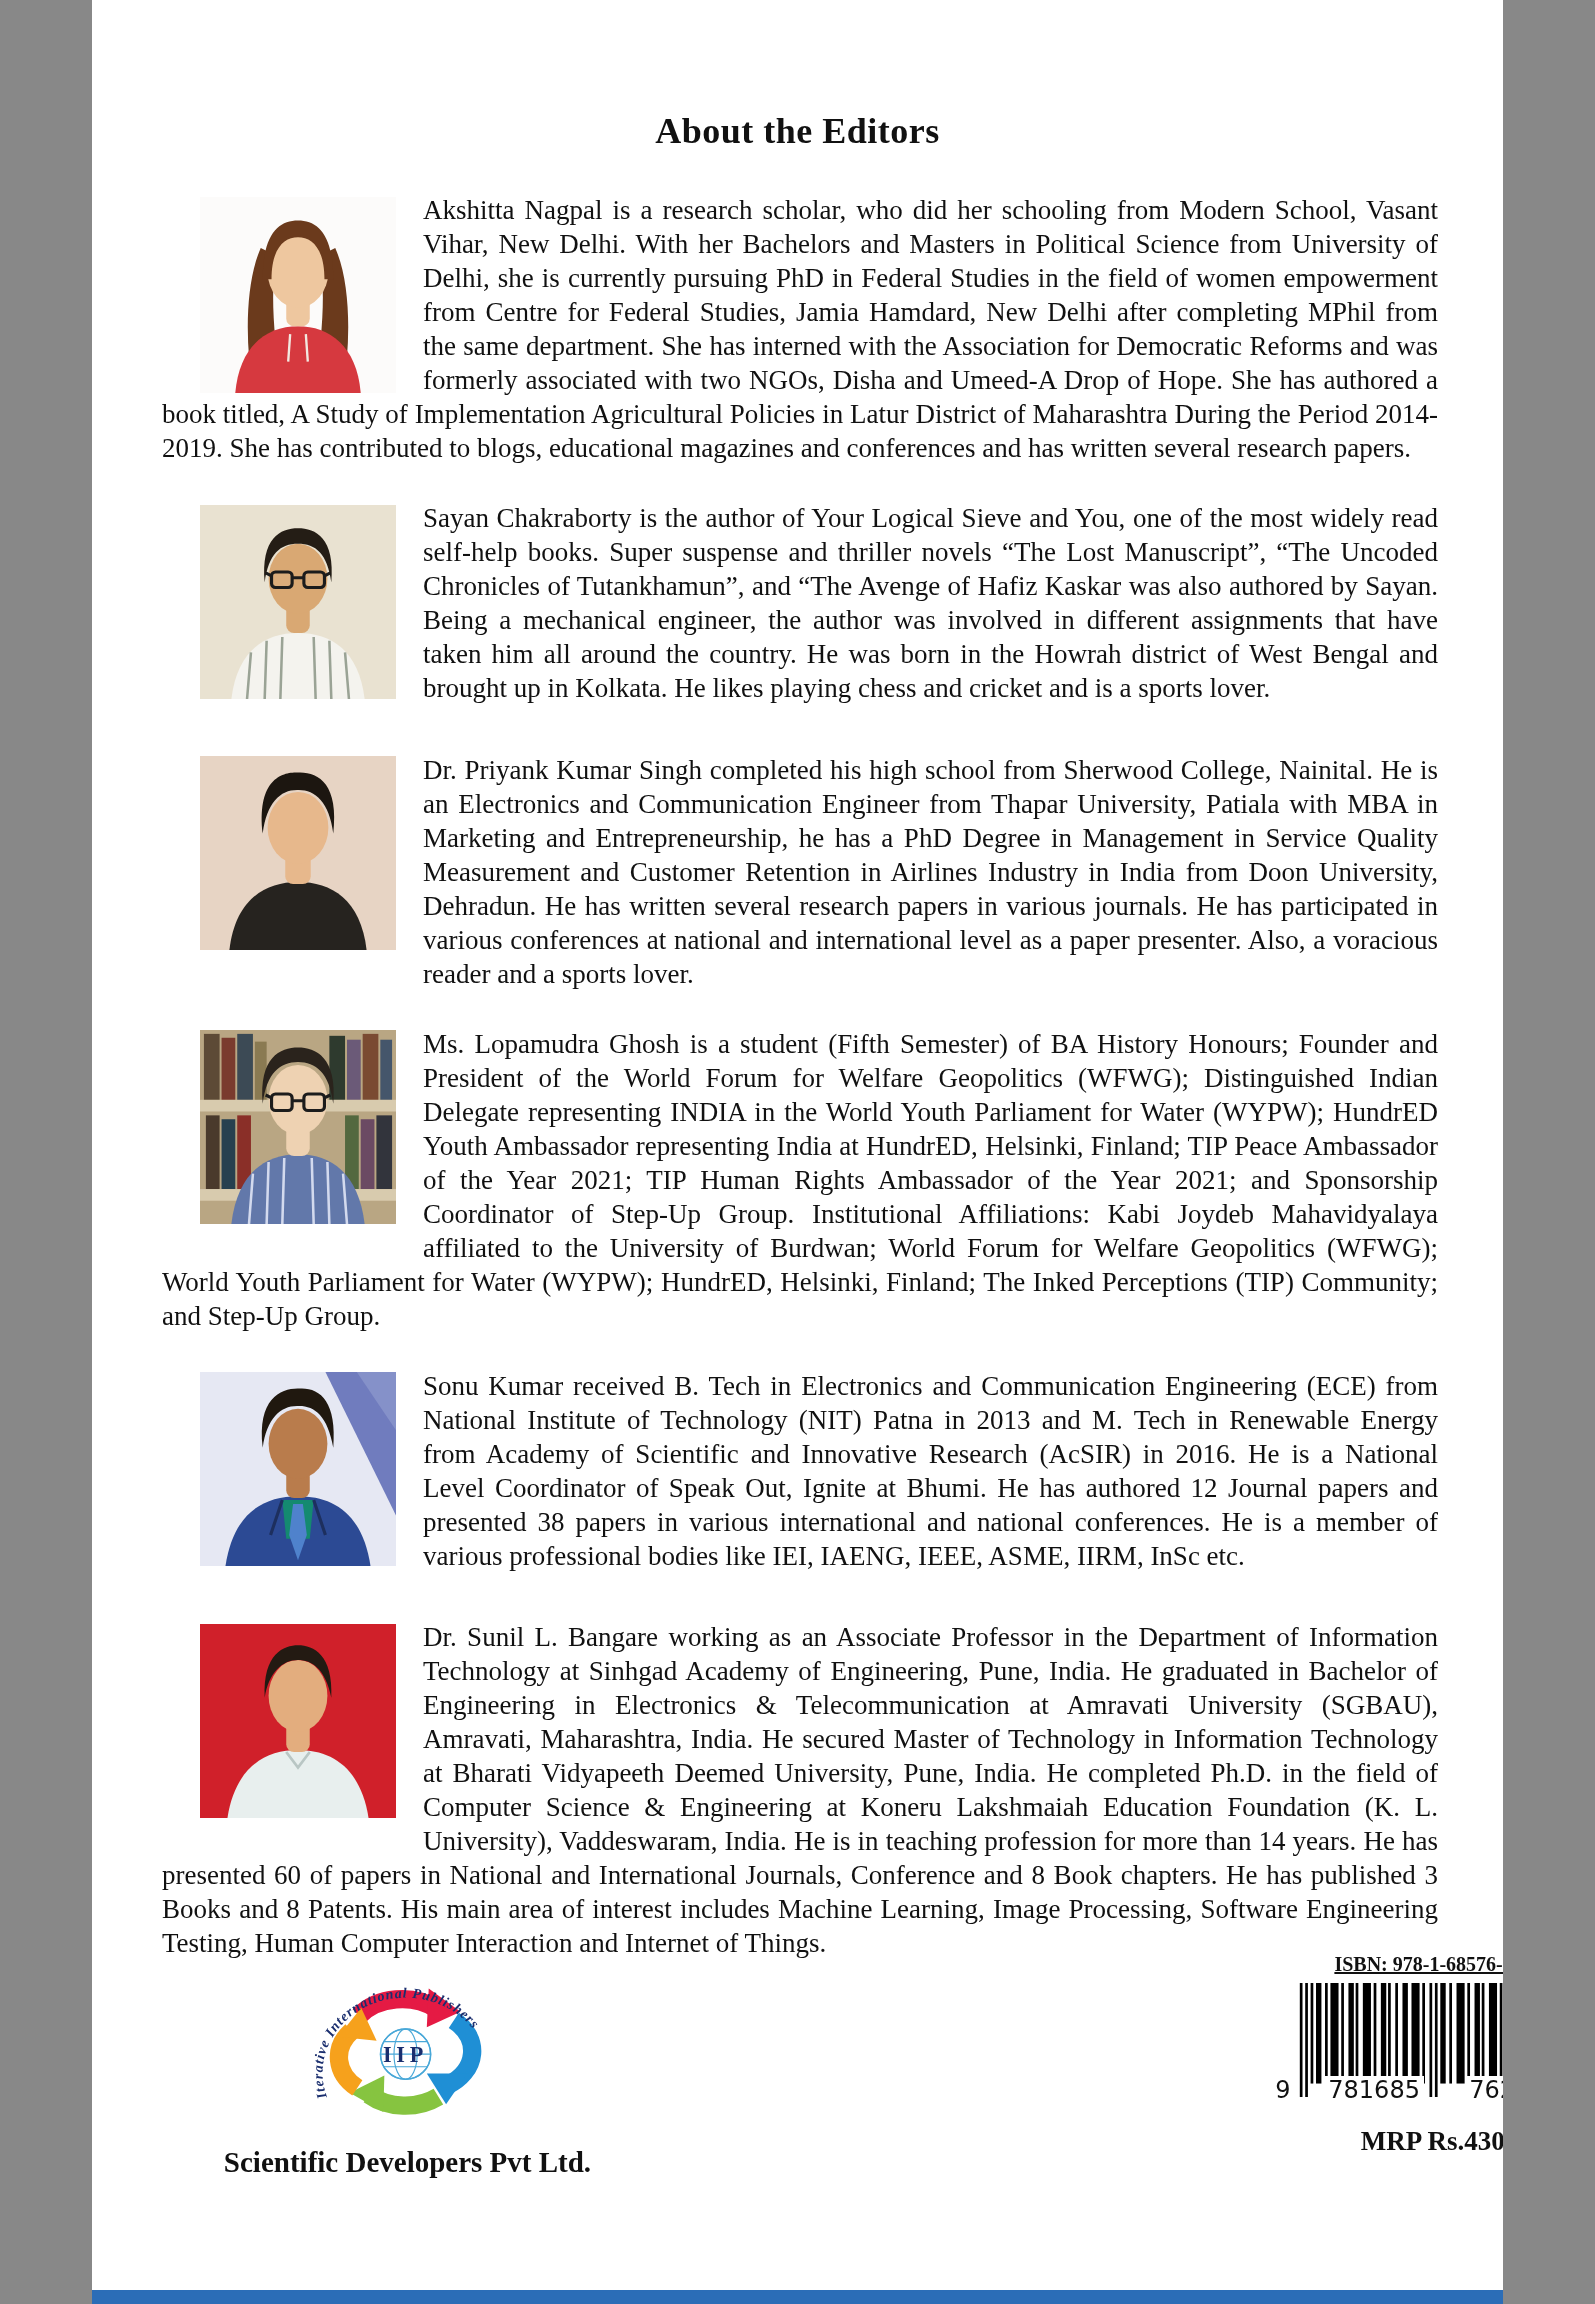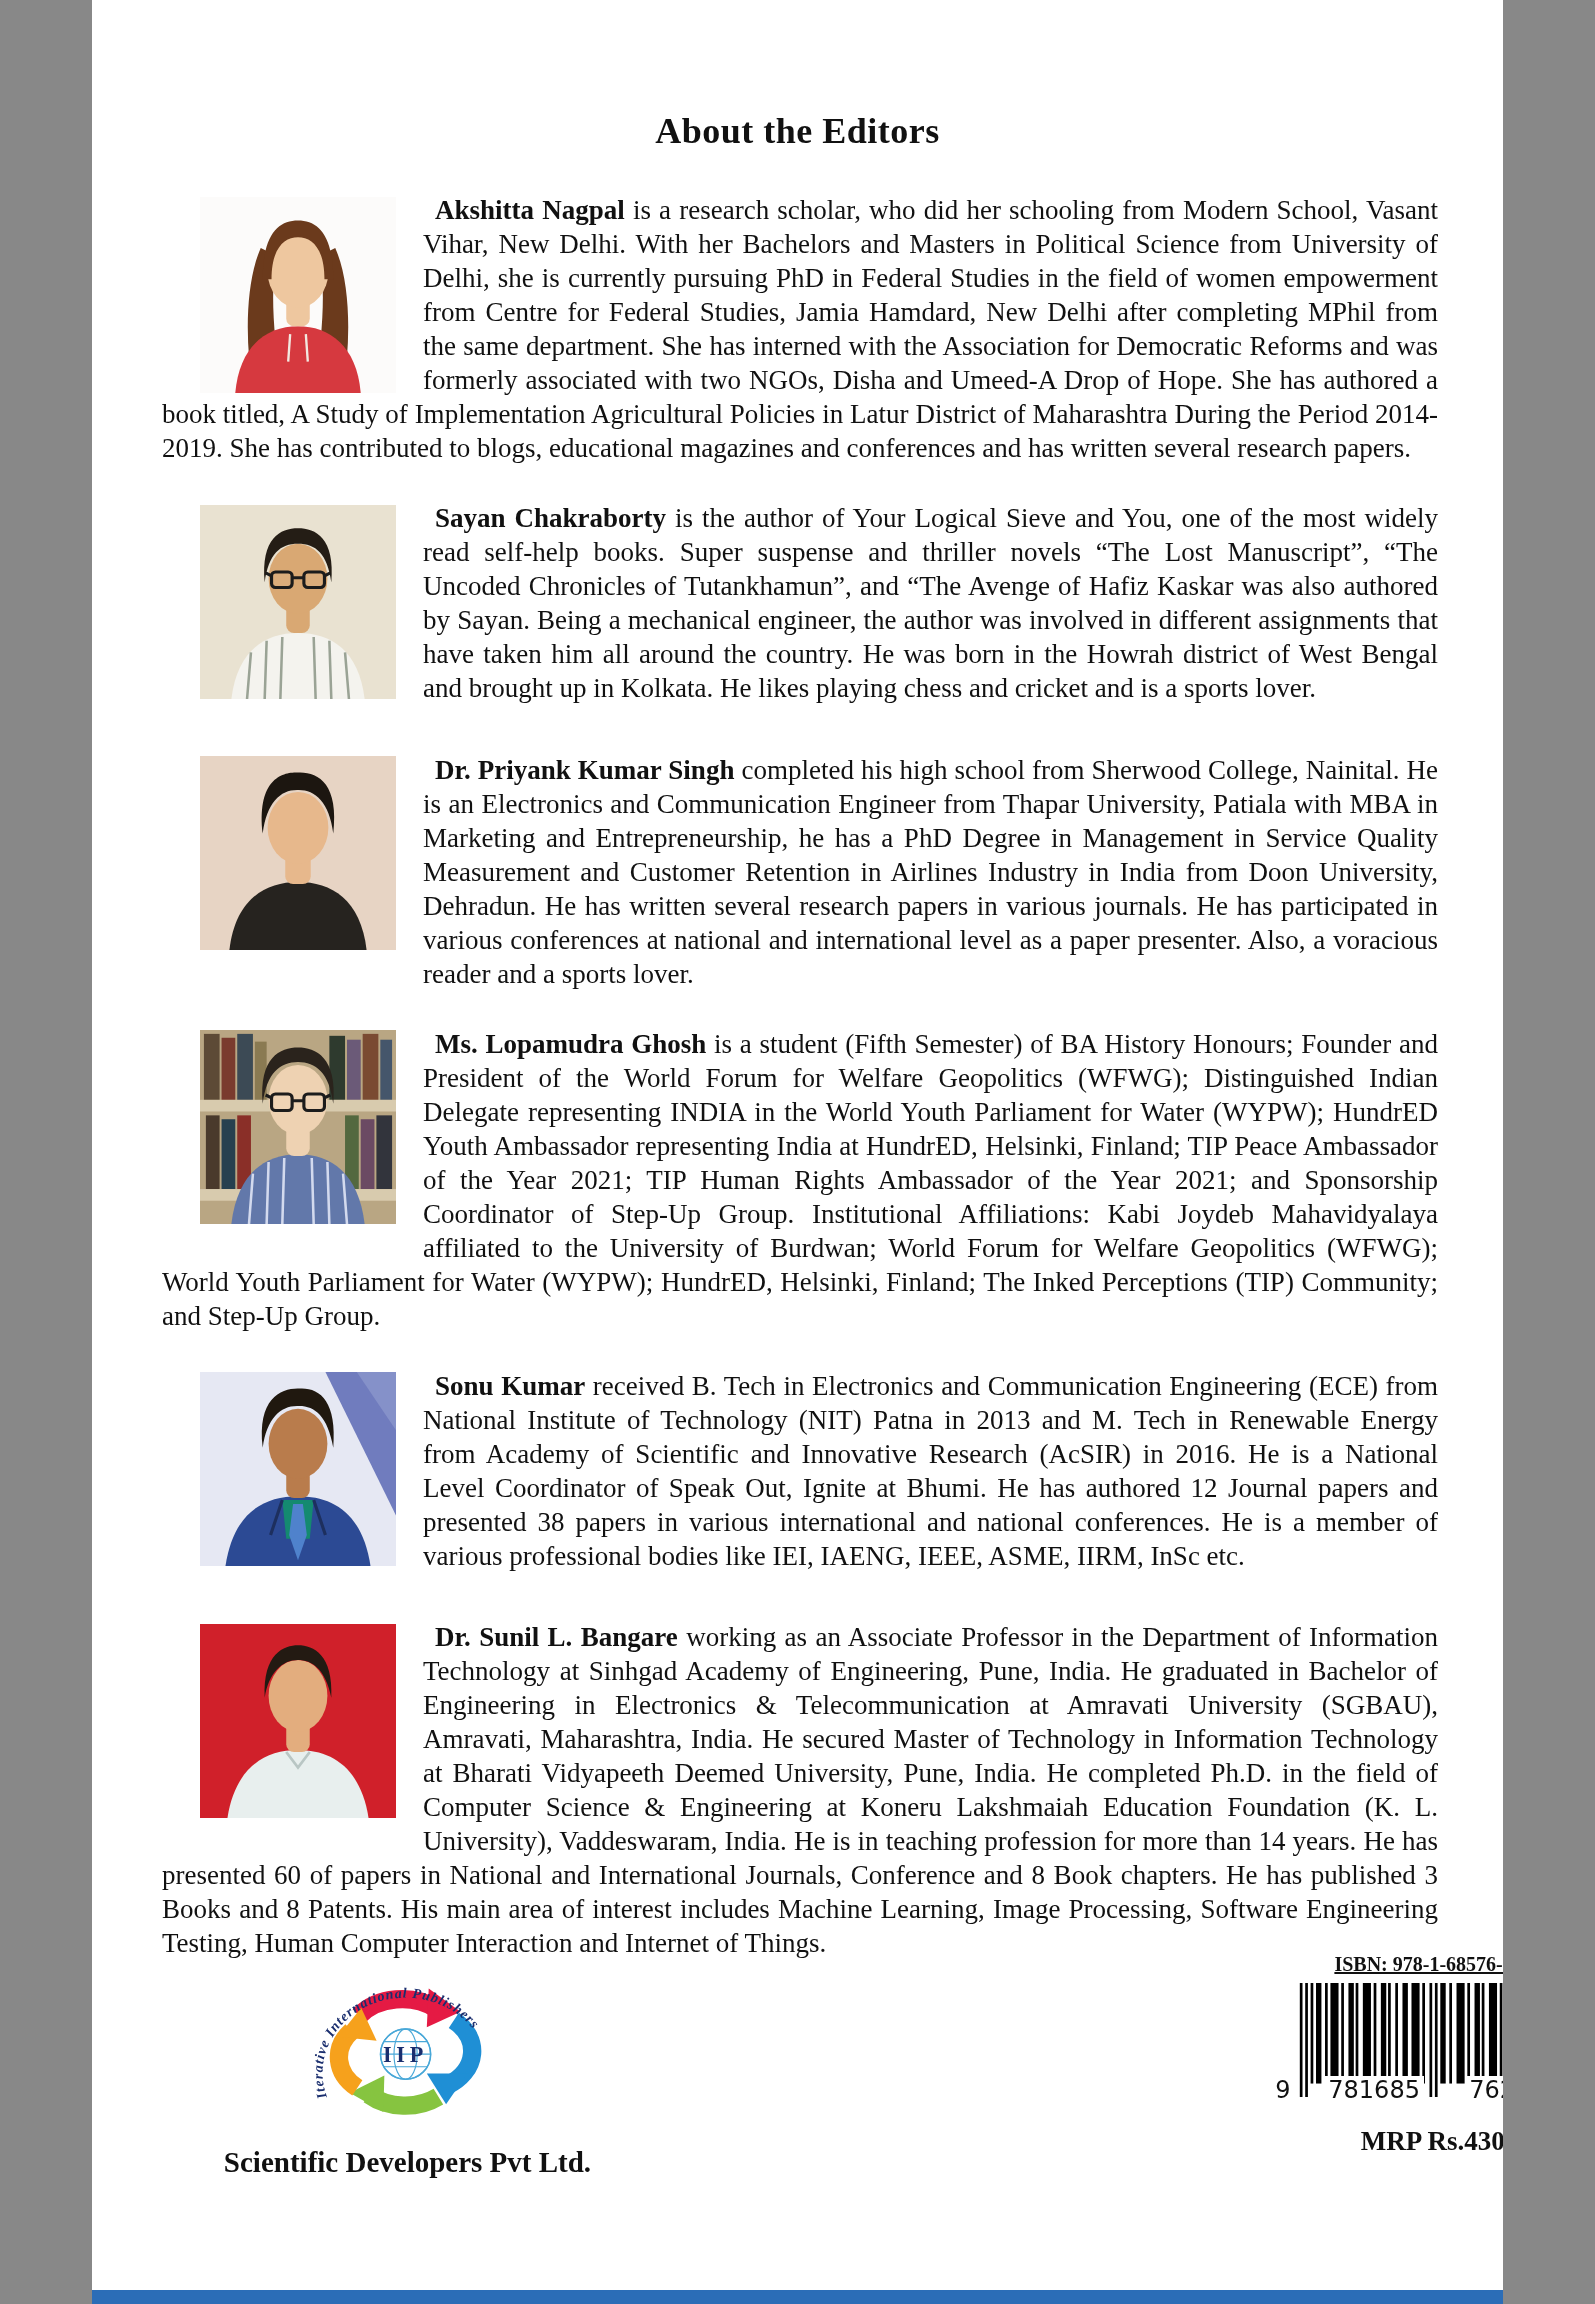--- a/index.html
+++ b/index.html
@@ -25,21 +25,21 @@
   .bios{margin:41px 65px 0 70px;}
   .bio{overflow:visible;}
   .bio + .bio{margin-top:36px;}
   .bio::after{content:"";display:block;clear:both;}
   .bio-text{
     margin:0;
     font-size:27px;
     line-height:34px;
     text-align:justify;
   }
-  .ed-name{font-weight:bold;margin-left:12px;}
+  .ed-name{font-weight:normal;}
   .photo{
     float:left;
     width:196px;height:194px;
     margin:3.6px 27px 18px 38px;
     overflow:hidden;
   }
   .photo.first{height:196px;margin-bottom:0;}
   .photo svg{display:block;width:100%;height:100%;}
   
   .pv .bg{fill:var(--bg,#eee);}

